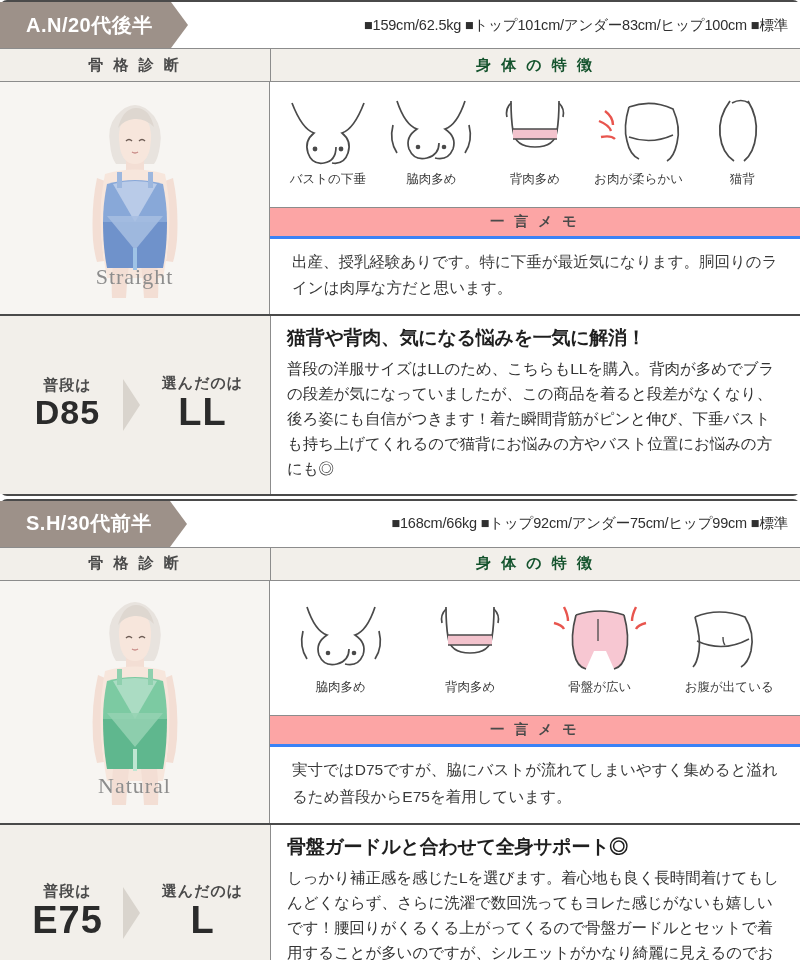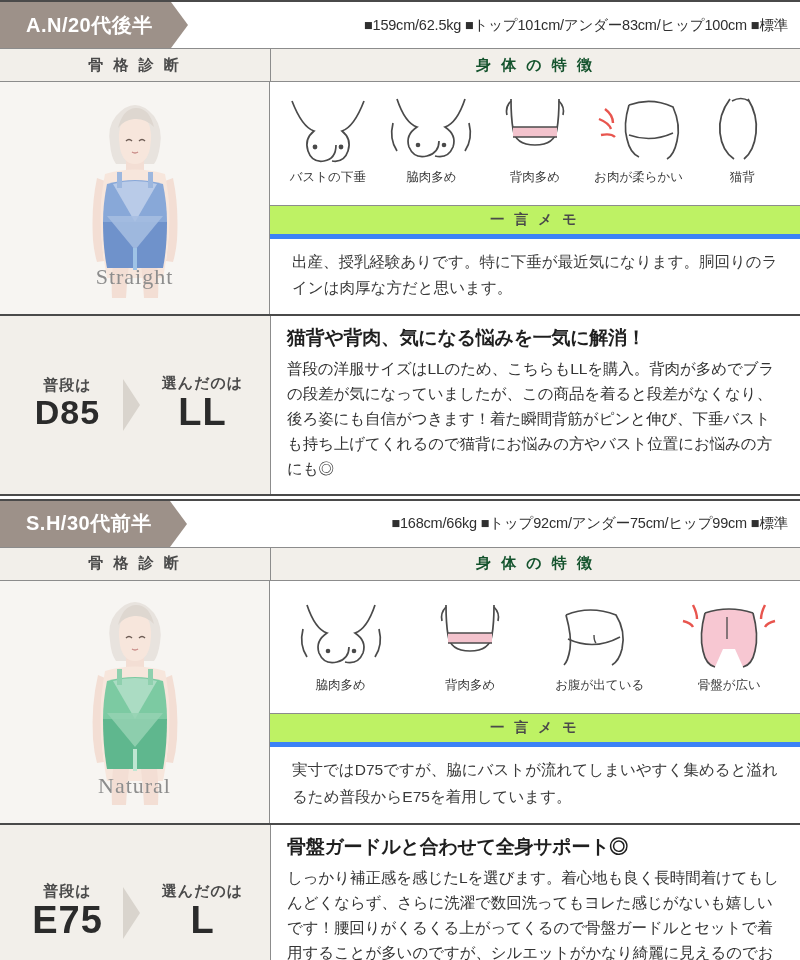--- a/index.html
+++ b/index.html
@@ -21,20 +21,21 @@
     box-sizing: border-box;
   }
 
   
   .review {
     width: 800px;
     box-sizing: border-box;
     border-top: 2px solid #4a4a4a;
     border-bottom: 2px solid #4a4a4a;
     background: #ffffff;
+    border-radius: 7px;
   }
 
   
   .hdr {
     display: flex;
     align-items: stretch;
     height: 46px;
     background: #ffffff;
   }
   .hdr-name {
@@ -134,23 +135,23 @@
     width: 100px;
   }
   .icon-cap {
     font-size: 12.5px;
     color: #3a3a3a;
     margin-top: 2px;
     white-space: nowrap;
   }
 
   .memo-title {
-    background: #bef264;
+    background: #fca5a5;
     border-top: 1px solid #8c8c8c;
-    border-bottom: 5px solid #3b82f6;
+    border-bottom: 3px solid #3b82f6;
     text-align: center;
     font-size: 14px;
     font-weight: bold;
     letter-spacing: 3px;
     color: #4a4a4a;
     padding: 5px 0;
   }
   .memo-text {
     padding: 10px 16px 12px 22px;
     font-size: 15.5px;
@@ -426,44 +427,44 @@
               <rect x="24" y="34" width="44" height="10" fill="#f3c3cd"></rect>
               <path d="M24 34 h44" stroke="#4a4a4a" stroke-width="1.4"></path>
               <path d="M24 44 h44" stroke="#4a4a4a" stroke-width="1.4"></path>
               <path d="M22 8 q-6 6 -4 14" stroke="#4a4a4a" stroke-width="1.7" fill="none"></path>
               <path d="M70 8 q6 6 4 14" stroke="#4a4a4a" stroke-width="1.7" fill="none"></path>
             </svg>
             <div class="icon-cap">背肉多め</div>
           </div>
 
           <div class="icon-item">
-            <svg width="96" height="76" viewBox="0 0 96 76">
-              <path d="M14 16 q6 22 4 34 q-2 12 -6 16" stroke="#4a4a4a" stroke-width="1.7" fill="none"></path>
-              <path d="M14 16 q24 -10 50 0 q10 16 6 34 q-3 12 -10 16" stroke="#4a4a4a" stroke-width="1.7" fill="none"></path>
-              <path d="M16 40 q26 12 52 -2" stroke="#4a4a4a" stroke-width="1.5" fill="none"></path>
-              <path d="M42 36 q0 6 2 8" stroke="#4a4a4a" stroke-width="1.4" fill="none"></path>
-            </svg>
-            <div class="icon-cap">お腹が出ている</div>
-          </div>
-
-          <div class="icon-item">
             <svg width="100" height="76" viewBox="0 0 100 76">
               <path d="M26 14 q24 -8 48 0 q6 22 2 38 q-3 14 -12 16 l-8 -18 h-12 l-8 18 q-9 -2 -12 -16 q-4 -16 2 -38 z" fill="#f7c7d2"></path>
               <path d="M26 14 q24 -8 48 0" stroke="#4a4a4a" stroke-width="1.7" fill="none"></path>
               <path d="M26 14 q-6 22 -2 38 q3 14 12 16" stroke="#4a4a4a" stroke-width="1.7" fill="none"></path>
               <path d="M74 14 q6 22 2 38 q-3 14 -12 16" stroke="#4a4a4a" stroke-width="1.7" fill="none"></path>
               <path d="M48 18 v22" stroke="#4a4a4a" stroke-width="1.3"></path>
               <path d="M14 6 q4 8 4 14" stroke="#e8554e" stroke-width="2.4" fill="none"></path>
               <path d="M86 6 q-4 8 -4 14" stroke="#e8554e" stroke-width="2.4" fill="none"></path>
               <path d="M4 22 q8 2 10 6" stroke="#e8554e" stroke-width="2.4" fill="none"></path>
               <path d="M96 22 q-8 2 -10 6" stroke="#e8554e" stroke-width="2.4" fill="none"></path>
             </svg>
             <div class="icon-cap">骨盤が広い</div>
           </div>
 
+          <div class="icon-item">
+            <svg width="96" height="76" viewBox="0 0 96 76">
+              <path d="M14 16 q6 22 4 34 q-2 12 -6 16" stroke="#4a4a4a" stroke-width="1.7" fill="none"></path>
+              <path d="M14 16 q24 -10 50 0 q10 16 6 34 q-3 12 -10 16" stroke="#4a4a4a" stroke-width="1.7" fill="none"></path>
+              <path d="M16 40 q26 12 52 -2" stroke="#4a4a4a" stroke-width="1.5" fill="none"></path>
+              <path d="M42 36 q0 6 2 8" stroke="#4a4a4a" stroke-width="1.4" fill="none"></path>
+            </svg>
+            <div class="icon-cap">お腹が出ている</div>
+          </div>
+
         </div>
 
         <div class="memo-title">一 言 メ モ</div>
         <div class="memo-text">実寸ではD75ですが、脇にバストが流れてしまいやすく集めると溢れるため普段からE75を着用しています。</div>
       </div>
     </div>
 
     <div class="size-row">
       <div class="size-left">
         <div class="size-box">

